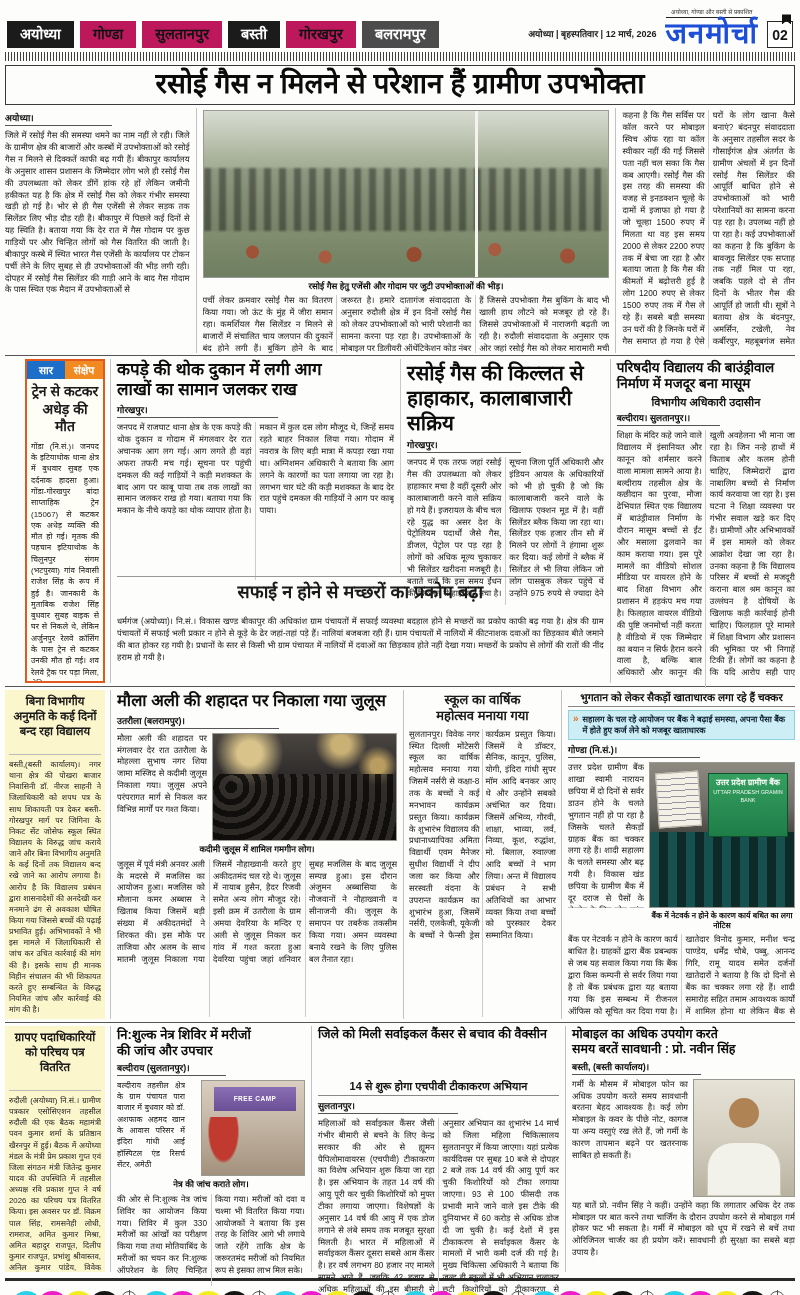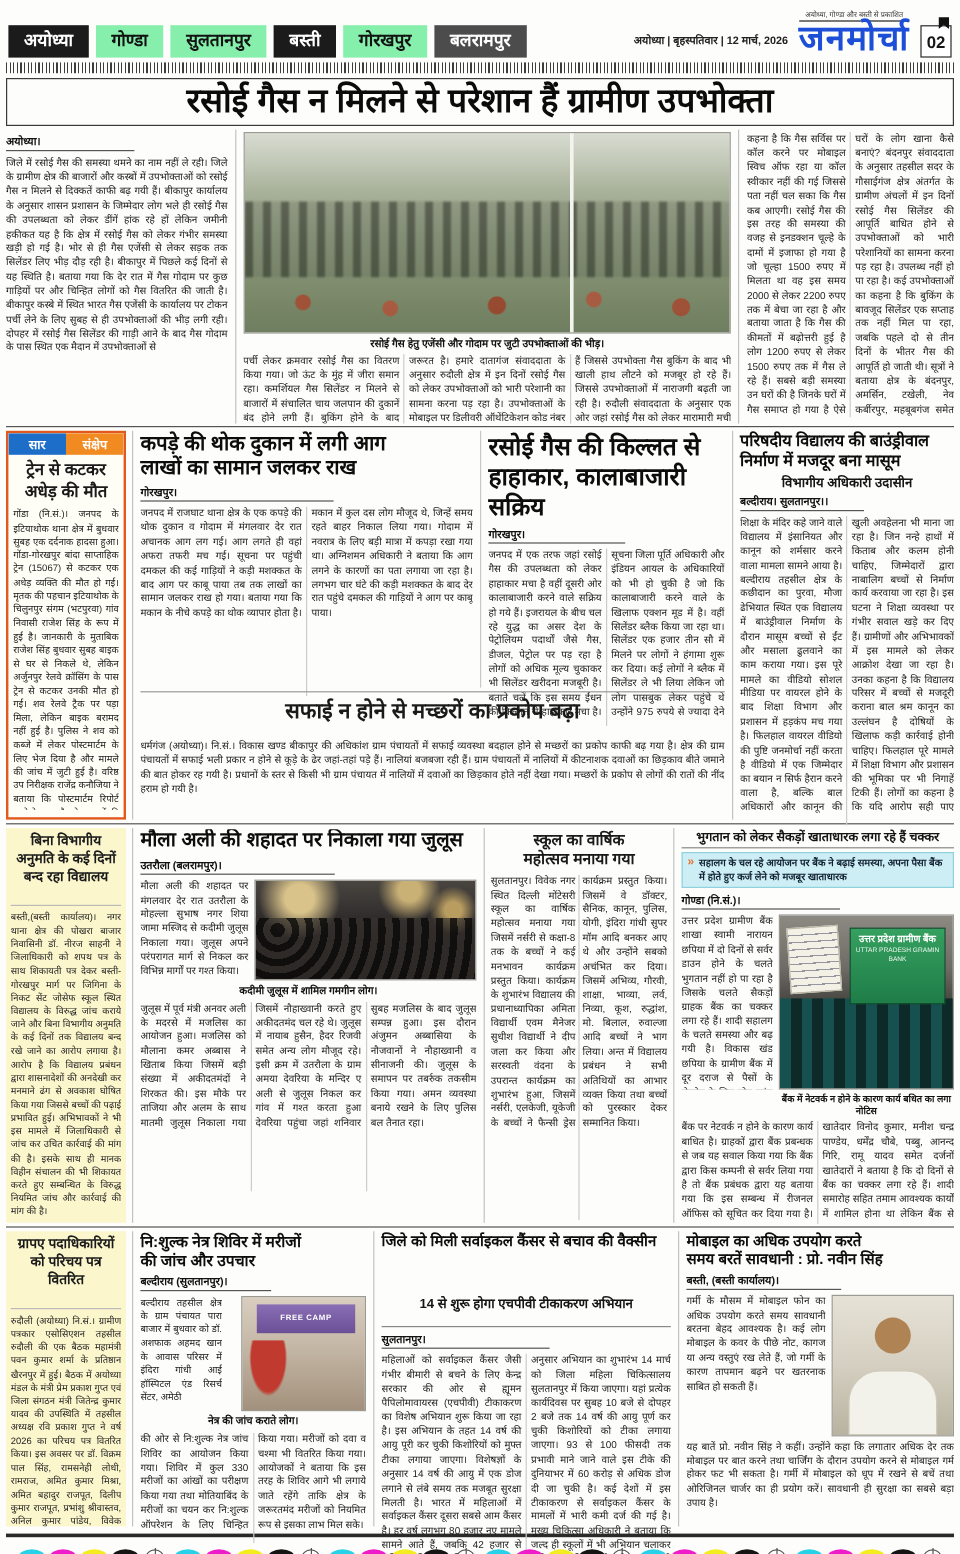--- a/index.html
+++ b/index.html
@@ -7,21 +7,21 @@
   .page{
     width:800px;height:1295px;margin:0 auto;background:#fdfdfb;
     font-family:"Liberation Sans",sans-serif;color:#1a1a1a;
     overflow:hidden;padding:0 5px;position:relative;
   }
   
   .masthead{display:flex;justify-content:space-between;align-items:flex-end;padding:8px 2px 2px;}
   .tabs{display:flex;gap:6px;align-items:center;}
   .tab{height:27px;line-height:27px;padding:0 13px;font-weight:bold;font-size:14.5px;white-space:nowrap;}
   .t-dark{background:#1b1b1b;color:#fff;}
-  .t-gray{background:#86efac;color:#121212;}
+  .t-gray{background:#be185d;color:#121212;}
   .t-dim{background:#4c4c4c;color:#fff;}
   .mast-right{display:flex;align-items:flex-end;gap:9px;}
   .mast-date{font-size:9px;font-weight:bold;color:#222;padding-bottom:8px;white-space:nowrap;}
   .logo-wrap{text-align:center;}
   .logo-tagline{font-size:6px;color:#333;border-bottom:1px solid #222;padding:0 4px 1px;}
   .logo{font-size:29px;font-weight:900;color:#1d4ed8;letter-spacing:1px;line-height:1.05;}
   .pagebox{width:26px;height:27px;border:1.5px solid #2a2a2a;background:#fff;position:relative;
     display:flex;align-items:center;justify-content:center;font-size:14px;font-weight:900;color:#151515;}
   .flag{position:absolute;top:-8px;right:1px;width:9px;height:10px;background:#111;
     clip-path:polygon(0 0,100% 0,100% 100%,50% 62%,0 100%);}
@@ -84,21 +84,21 @@
     width:30px;height:30px;border-radius:50%;background:#b08355;}
   .photo-prof::after{content:"";position:absolute;bottom:0;left:50%;transform:translateX(-50%);
     width:72px;height:52px;border-radius:26px 26px 0 0;background:#f2f1ea;border:1px solid #cfcabb;}
   
   .band{display:flex;border-bottom:1px solid #555;padding:3px 0;}
   .rail{width:106px;border-right:1px solid #c2c2c2;padding:0 5px 0 0;flex:none;}
   .hl-md{font-weight:900;text-align:left;color:#0d0d0d;line-height:1.18;}
   .subhead{font-weight:bold;text-align:center;color:#151515;}
   
   .band2{height:331px;}
-  .brief-box{border:2px solid #e2591d;height:100%;padding:4px;overflow:hidden;background:#fffef6;}
+  .brief-box{border:2px solid #e2591d;height:100%;padding:4px;overflow:hidden;background:#fffef6;margin-left:20px;}
   .brief-tabs{display:flex;margin:-4px -4px 4px;}
   .bt{flex:1;text-align:center;font-size:10.5px;font-weight:bold;color:#fff;padding:2px 0;}
   .bt-blue{background:#1d6ec9;}
   .bt-orange{background:#f08a21;}
   .brief-box h3{font-size:14px;font-weight:900;text-align:center;line-height:1.25;margin:2px 0 5px;}
   .brief-box .body-txt{font-size:7.9px;height:252px;}
   .b2mid{width:506px;padding:0 6px;display:flex;flex-direction:column;}
   .b2top{display:flex;height:214px;}
   .fire{width:284px;padding-right:6px;border-right:1px solid #c9c9c9;}
   .fire h2{font-size:17px;margin:1px 0 3px;}
@@ -112,21 +112,21 @@
   .b2right h2{font-size:13.5px;margin:1px 0 2px;}
   .b2right .subhead{font-size:11px;margin-bottom:2px;}
   .b2right .body-txt{height:258px;}
   
   .band3{height:336px;}
   .rail-story{background:#fcf6cd;height:100%;padding:4px 4px;overflow:hidden;}
   .rail-story h3{font-size:11.5px;font-weight:900;text-align:center;line-height:1.3;margin-bottom:4px;border-bottom:1px solid #bbb;padding-bottom:15px;}
   .rail-story .body-txt{font-size:7.8px;}
   .b3mid{width:292px;padding:0 6px;display:flex;flex-direction:column;}
   .b3mid h2{font-size:16.5px;white-space:nowrap;overflow:hidden;margin:1px 0 2px;}
-  .jl-row{display:flex;height:84px;gap:5px;justify-content:space-between;}
+  .jl-row{display:flex;height:108px;gap:5px;justify-content:space-between;}
   .jl-left{width:90px;flex:none;}
   .jl-left .body-txt{height:86px;}
   .julus-body{height:158px;margin-top:1px;}
   .b3fest{width:158px;border-left:1px solid #c2c2c2;padding:0 5px;}
   .b3fest h3{font-size:13px;font-weight:900;text-align:center;line-height:1.25;margin:2px 0 4px;}
   .b3fest .body-txt{height:288px;column-count:2;column-gap:6px;column-rule:1px solid #ccc;}
   .b3bank{flex:1;border-left:1px solid #c2c2c2;padding-left:6px;}
   .b3bank h2{font-size:13.5px;margin:1px 0 2px;}
   .b3bank .subhead{font-size:10.5px;margin-bottom:3px;border-bottom:1px solid #888;padding-bottom:2px;}
   .blurb{display:flex;gap:4px;background:#cdeef5;border:1px solid #8fd2de;padding:3px 4px;margin-bottom:3px;}
@@ -141,21 +141,21 @@
   
   .band4{height:252px;border-bottom:none;}
   .b4eye{width:200px;padding:0 6px;}
   .b4eye h3{font-size:13px;margin:1px 0 3px;}
   .eye-row{display:flex;gap:16px;}
   .eye-col{flex:1;}
   .eye-col .body-txt{height:96px;font-size:7.9px;}
   .b4eye .eye-body{height:92px;margin-top:1px;}
   .b4vac{width:254px;border-left:1px solid #c2c2c2;padding:0 6px;}
   .b4vac h3{font-size:12.5px;margin:1px 0 2px;}
-  .b4vac .subhead{font-size:11px;border-bottom:1px solid #888;padding-bottom:12px;margin-bottom:3px;margin-top:36px;}
+  .b4vac .subhead{font-size:11px;border-bottom:1px solid #888;padding-bottom:2px;margin-bottom:3px;margin-top:36px;}
   .b4vac .body-txt{height:192px;}
   .b4mob{flex:1;border-left:1px solid #c2c2c2;padding-left:6px;}
   .b4mob h3{font-size:12.5px;margin:1px 0 3px;}
   .mob-row{display:flex;gap:5px;}
   .mob-col{flex:1;}
   .mob-col .body-txt{height:118px;}
   .mob-body2{height:58px;margin-top:3px;}
   
   .colorbar{height:34px;margin-top:3px;border-top:3px solid #2a2a2a;display:flex;align-items:center;justify-content:space-between;padding:4px 10px 0;}
   .cgroup{display:flex;gap:3px;align-items:center;}

